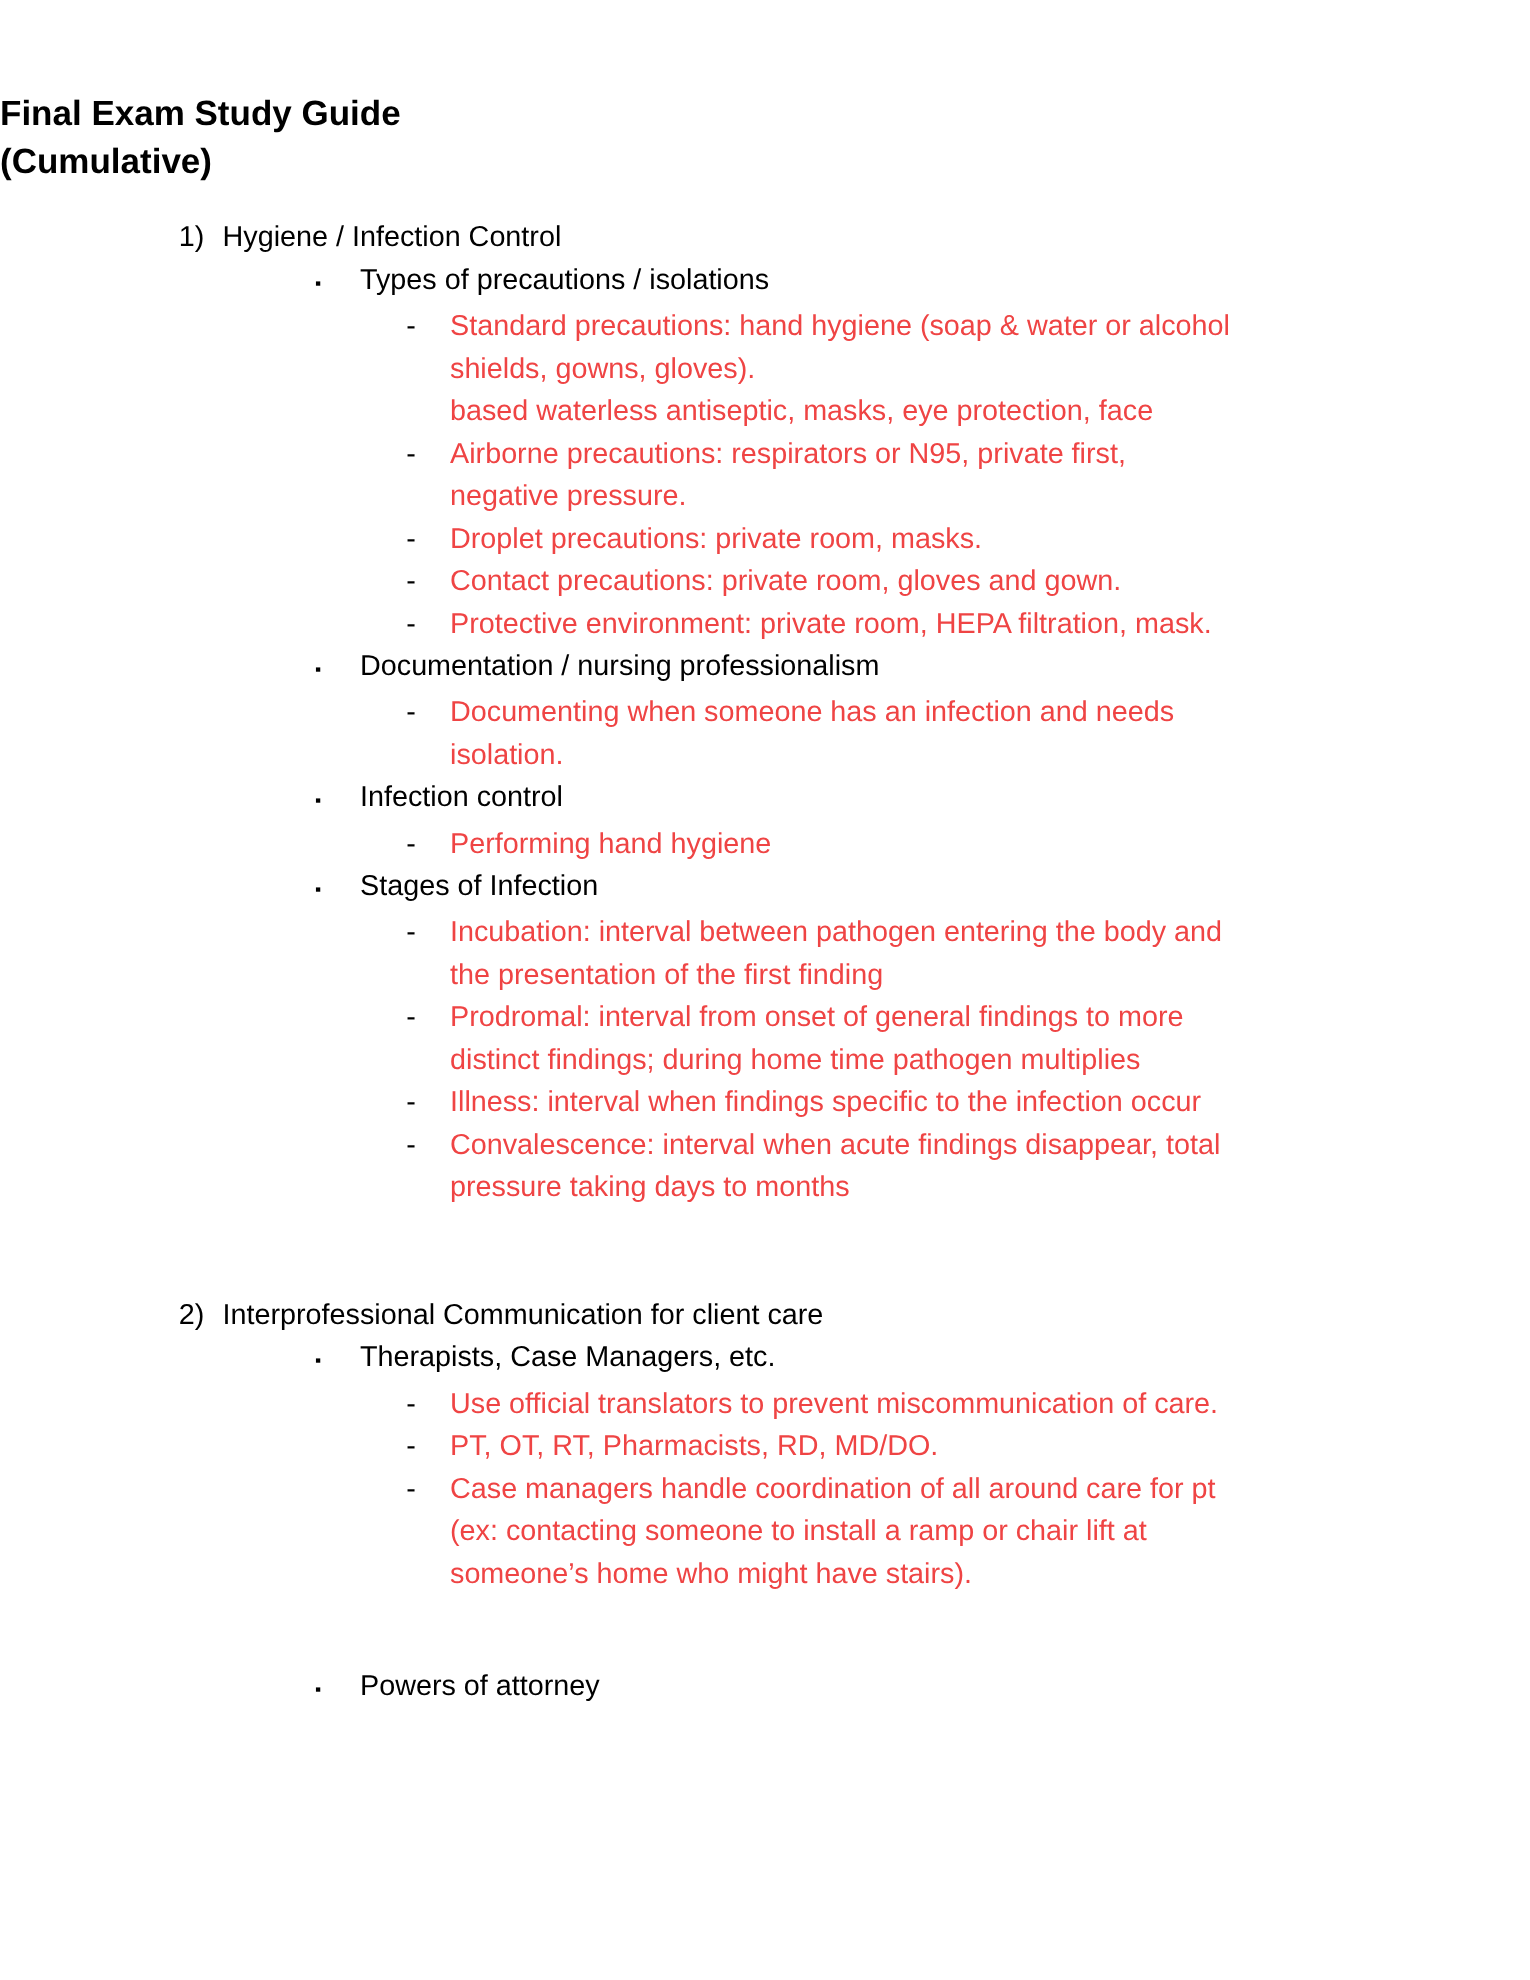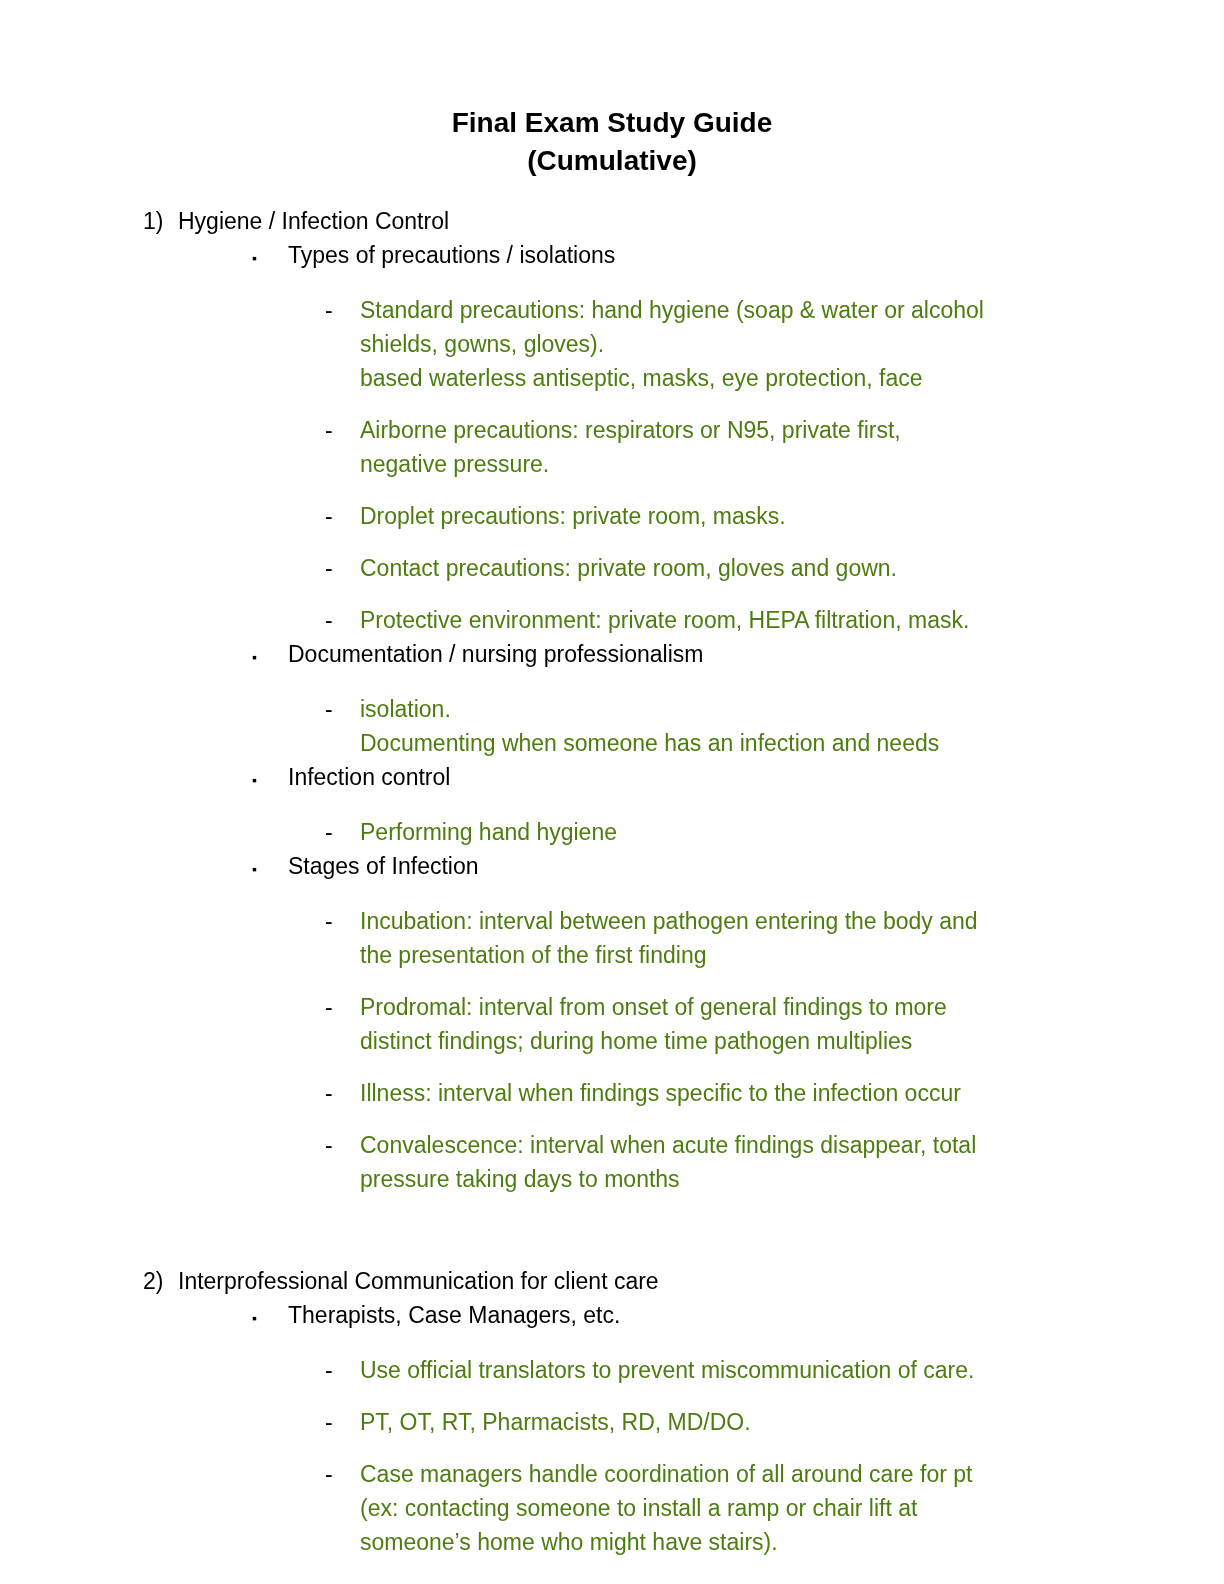--- a/index.html
+++ b/index.html
@@ -10,22 +10,21 @@
   .page {
     position: relative;
     width: 1224px;
     height: 1584px;
     background: #ffffff;
     font-family: "Liberation Sans", "DejaVu Sans", sans-serif;
     color: #000000;
     overflow: hidden;
   }
   .title-block {
-    padding-top: 104px;
-    text-align: center;
+    padding-top: 72px;
     font-weight: bold;
     font-size: 28px;
     line-height: 38px;
     color: #000000;
   }
   .content {
     margin-top: 24px;
     font-size: 23px;
     line-height: 34px;
   }
@@ -52,23 +51,22 @@
     display: flex;
     align-items: baseline;
     padding-left: 325px;
   }
   .row-l3 .dash {
     flex: none;
     width: 35px;
     color: #000000;
   }
   .detail-text {
-    color: #4d7c0f;
+    color: #ef4444;
     max-width: 710px;
-    margin-top: 18px;
   }
   .gap-lg { height: 68px; }
   .gap-md { height: 56px; }
 </style>
 </head>
 <body>
 
 <div class="page">
 
   <div class="title-block">
@@ -127,22 +125,22 @@
     </div>
 
     <div class="row-l2">
       <span class="bullet">▪</span>
       <span>Documentation / nursing professionalism</span>
     </div>
 
     <div class="row-l3">
       <span class="dash">-</span>
       <div class="detail-text">
+        <div>Documenting when someone has an infection and needs</div>
         <div>isolation.</div>
-        <div>Documenting when someone has an infection and needs</div>
       </div>
     </div>
 
     <div class="row-l2">
       <span class="bullet">▪</span>
       <span>Infection control</span>
     </div>
 
     <div class="row-l3">
       <span class="dash">-</span>

